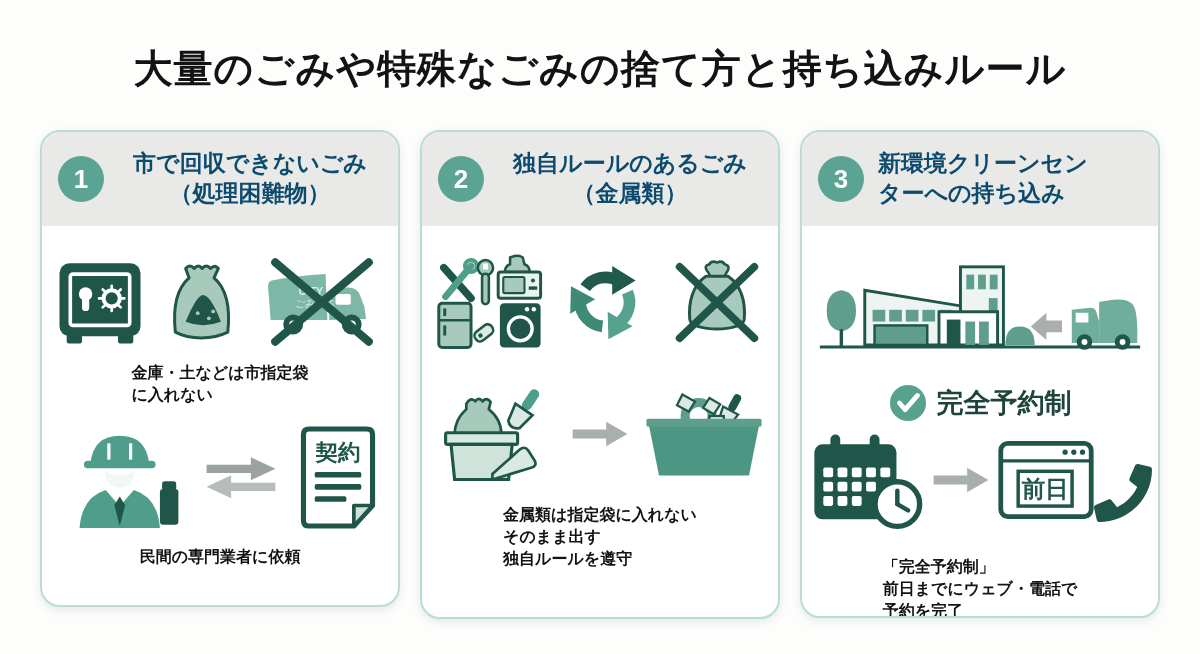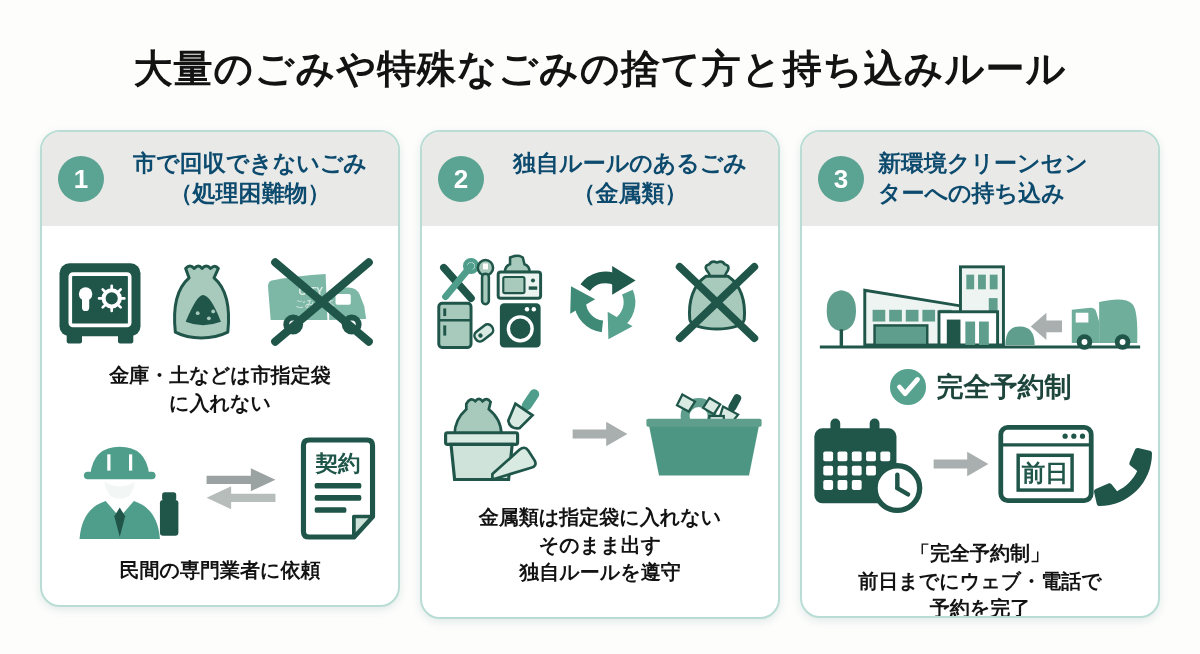--- a/index.html
+++ b/index.html
@@ -14,32 +14,32 @@
   .card-header { background:#e9e9e7; min-height:94px; display:flex; align-items:center;
     gap:14px; padding:10px 16px; }
   .num-circle { width:46px; height:46px; border-radius:50%; background:#5ba392; color:#fff;
     font-size:26px; font-weight:800; display:flex; align-items:center; justify-content:center;
     flex-shrink:0; }
   .card-title { font-size:23px; font-weight:800; color:#0c4a6e; line-height:1.3; flex:1;
     text-align:center; }
   .card-title.left { text-align:left;font-family:Liberation Serif, serif; }
   .card-body { flex:1; display:flex; flex-direction:column; align-items:center; padding:6px 10px 12px; }
   .icon-row { display:flex; align-items:center; justify-content:center; gap:14px; }
-  .caption { font-size:20px; font-weight:800; color:#131313; text-align:center; line-height:1.38; }
+  .caption { font-size:16px; font-weight:800; color:#131313; line-height:1.38; }
   .badge-row { display:flex; align-items:center; justify-content:center; gap:10px; }
   .badge-label { font-size:27px; font-weight:800; color:#1e453c; }
   .r1 { margin-top:22px; height:96px; }
   .cap1 { margin-top:12px; }
   .r2 { margin-top:6px; height:130px; }
   .cap2 { margin-top:4px; }
   .p2-r1 { margin-top:20px; height:100px; gap:16px; }
   .p2-r2 { margin-top:30px; height:104px; gap:10px; }
   .p2-cap { margin-top:18px; }
   .p3-r1 { margin-top:18px; height:104px; }
-  .p3-badge { margin-top:14px; }
+  .p3-badge { margin-top:30px; }
   .p3-r2 { margin-top:6px; height:104px; gap:5px; }
   .p3-cap { margin-top:24px; }
   svg { display:block; }
   .phone-wrap { margin-left:-6px; margin-top:26px; }
 </style>
 </head>
 <body>
 
 <h1 class="page-title">大量のごみや特殊なごみの捨て方と持ち込みルール</h1>
 

